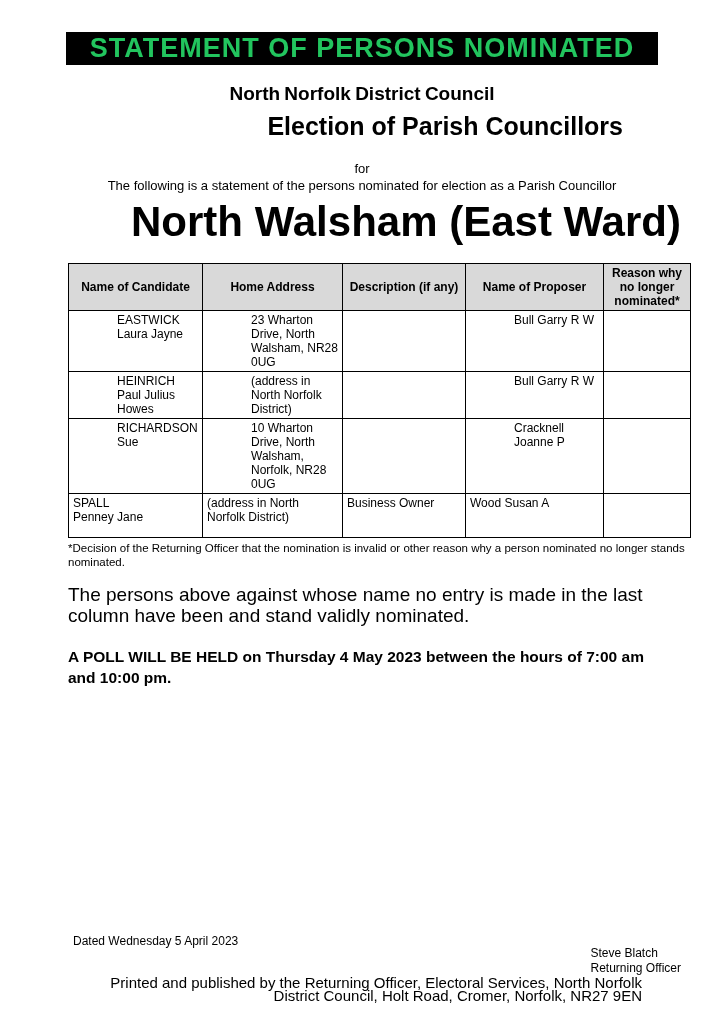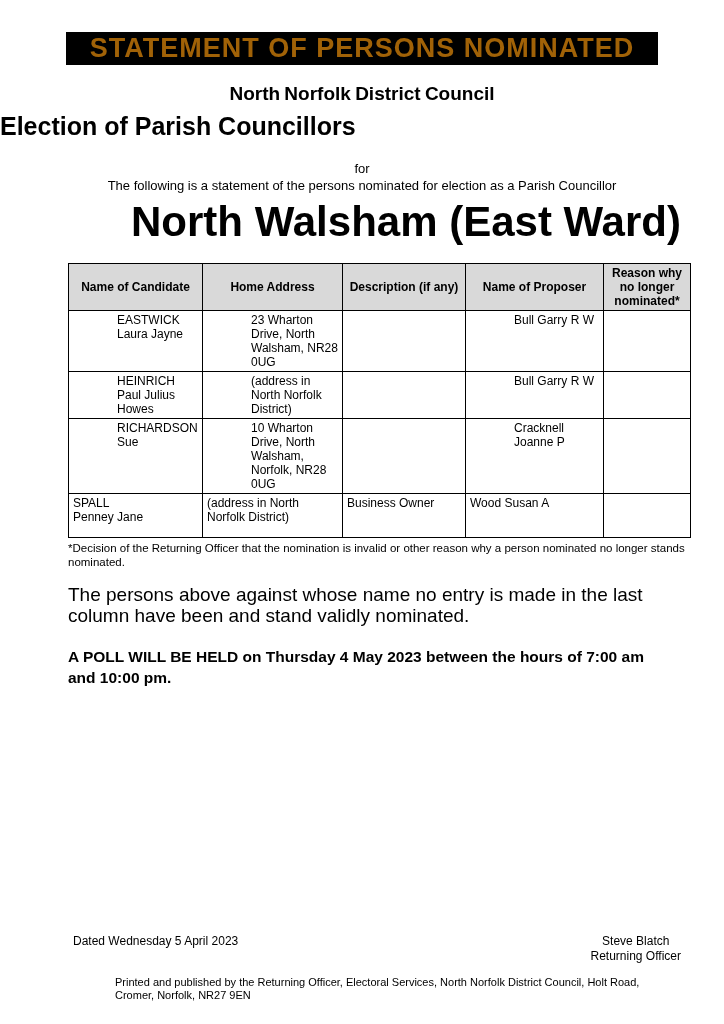--- a/index.html
+++ b/index.html
@@ -7,34 +7,34 @@
     width:724px; height:1024px;
     background:#ffffff;
     color:#000000;
     font-family:"Liberation Sans", sans-serif;
     position:relative;
     overflow:hidden;
   }
   .banner {
     position:absolute; left:66px; top:32px;
     width:592px; height:33px;
-    background:#000000; color:#a16207;
+    background:#000000; color:#22c55e;
     font-size:27px; font-weight:bold;
     line-height:33px; text-align:center;
     letter-spacing:1px;
     white-space:nowrap;
   }
   .council {
     position:absolute; left:0; top:83px; width:724px;
     text-align:center; font-size:19px; font-weight:bold;
     word-spacing:-1px;
   }
   .election {
     position:absolute; left:0; top:112px; width:623px;
-    text-align:left; font-size:25px; font-weight:bold;
+    text-align:right; font-size:25px; font-weight:bold;
   }
   .intro {
     position:absolute; left:0; top:160px; width:724px;
     text-align:center; font-size:13px; line-height:17px;
   }
   .ward {
     position:absolute; left:0; top:198px; width:724px;
     text-align:center; font-size:42px; font-weight:bold;
     white-space:nowrap;
     padding-left:44px;
@@ -82,24 +82,24 @@
   }
   .poll-statement {
     position:absolute; left:68px; top:646px; width:588px;
     font-size:15.5px; line-height:21px; font-weight:bold;
   }
   .footer-row {
     position:absolute; left:73px; top:934px; width:608px;
     display:flex; justify-content:space-between; align-items:flex-start;
     font-size:12px; line-height:15px;
   }
-  .officer-block { text-align:center; }
+  .officer-block { text-align:left;margin-top:12px; }
   .imprint {
     position:absolute; left:82px; top:976px; width:560px;
-    text-align:left; font-size:11px; line-height:13px;margin-left:33px;
+    text-align:right; font-size:15px; line-height:13px;
   }
 </style>
 </head>
 <body>
 
 <div class="page">
 
   <div class="banner">STATEMENT OF PERSONS NOMINATED</div>
 
   <div class="council">North Norfolk District Council</div>

